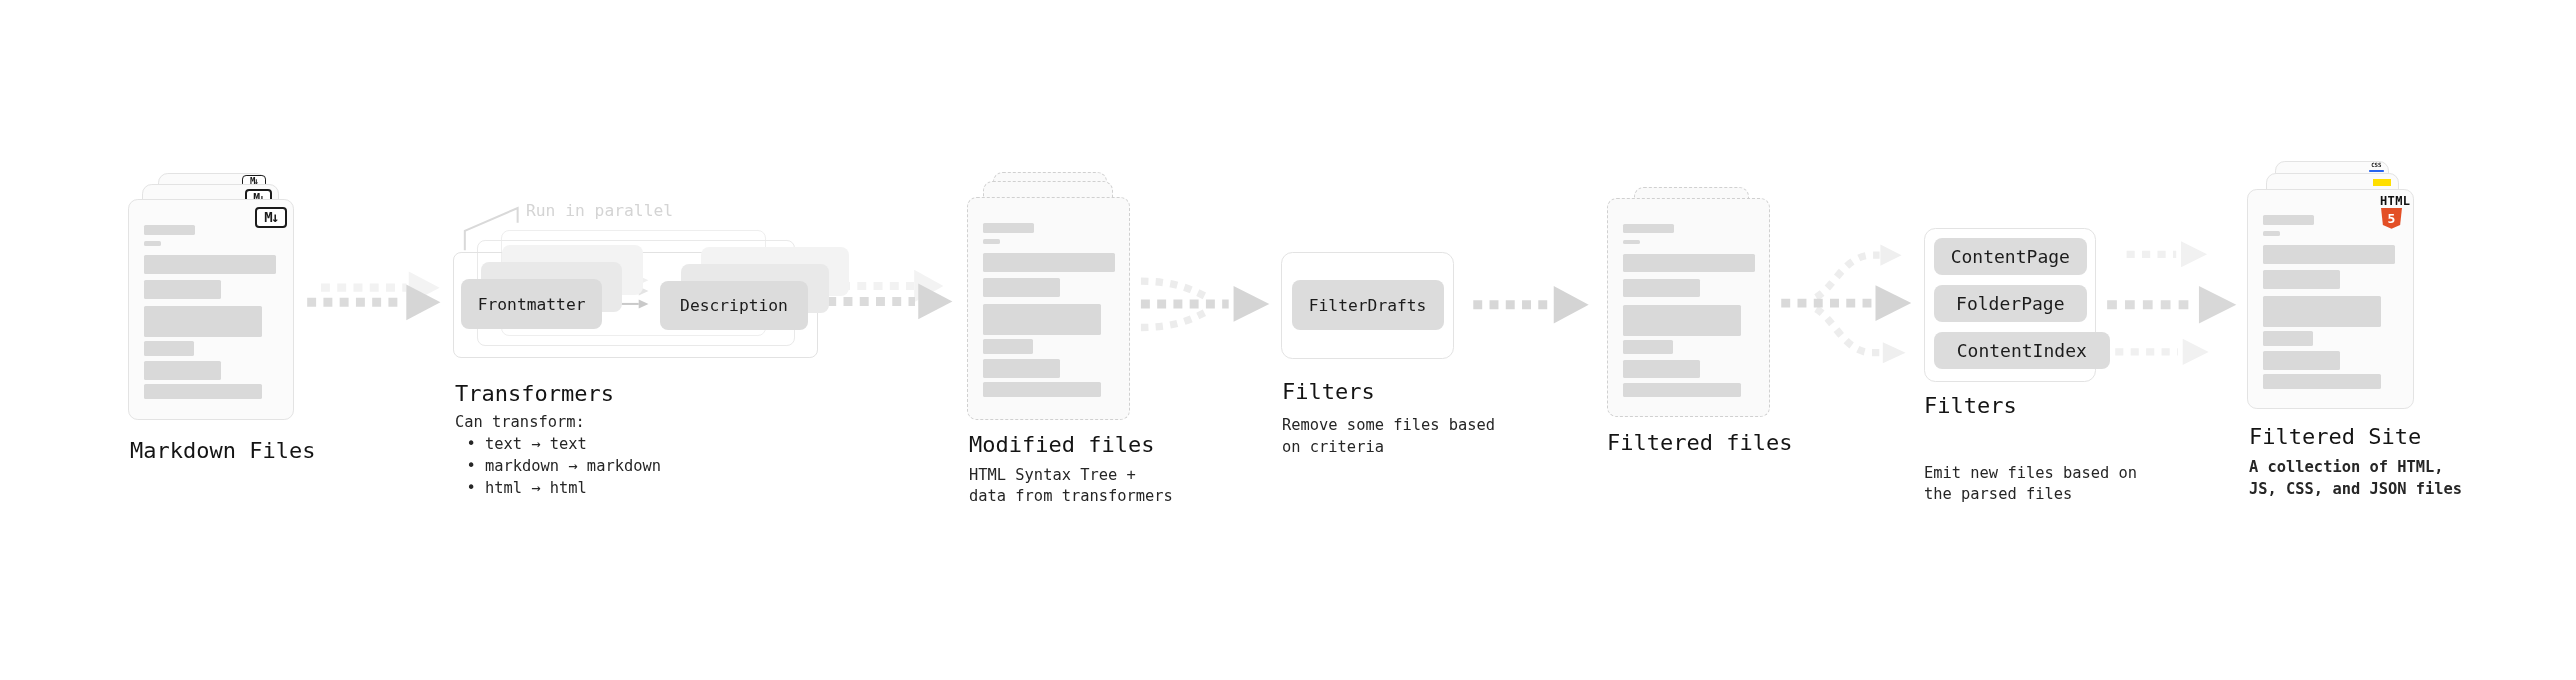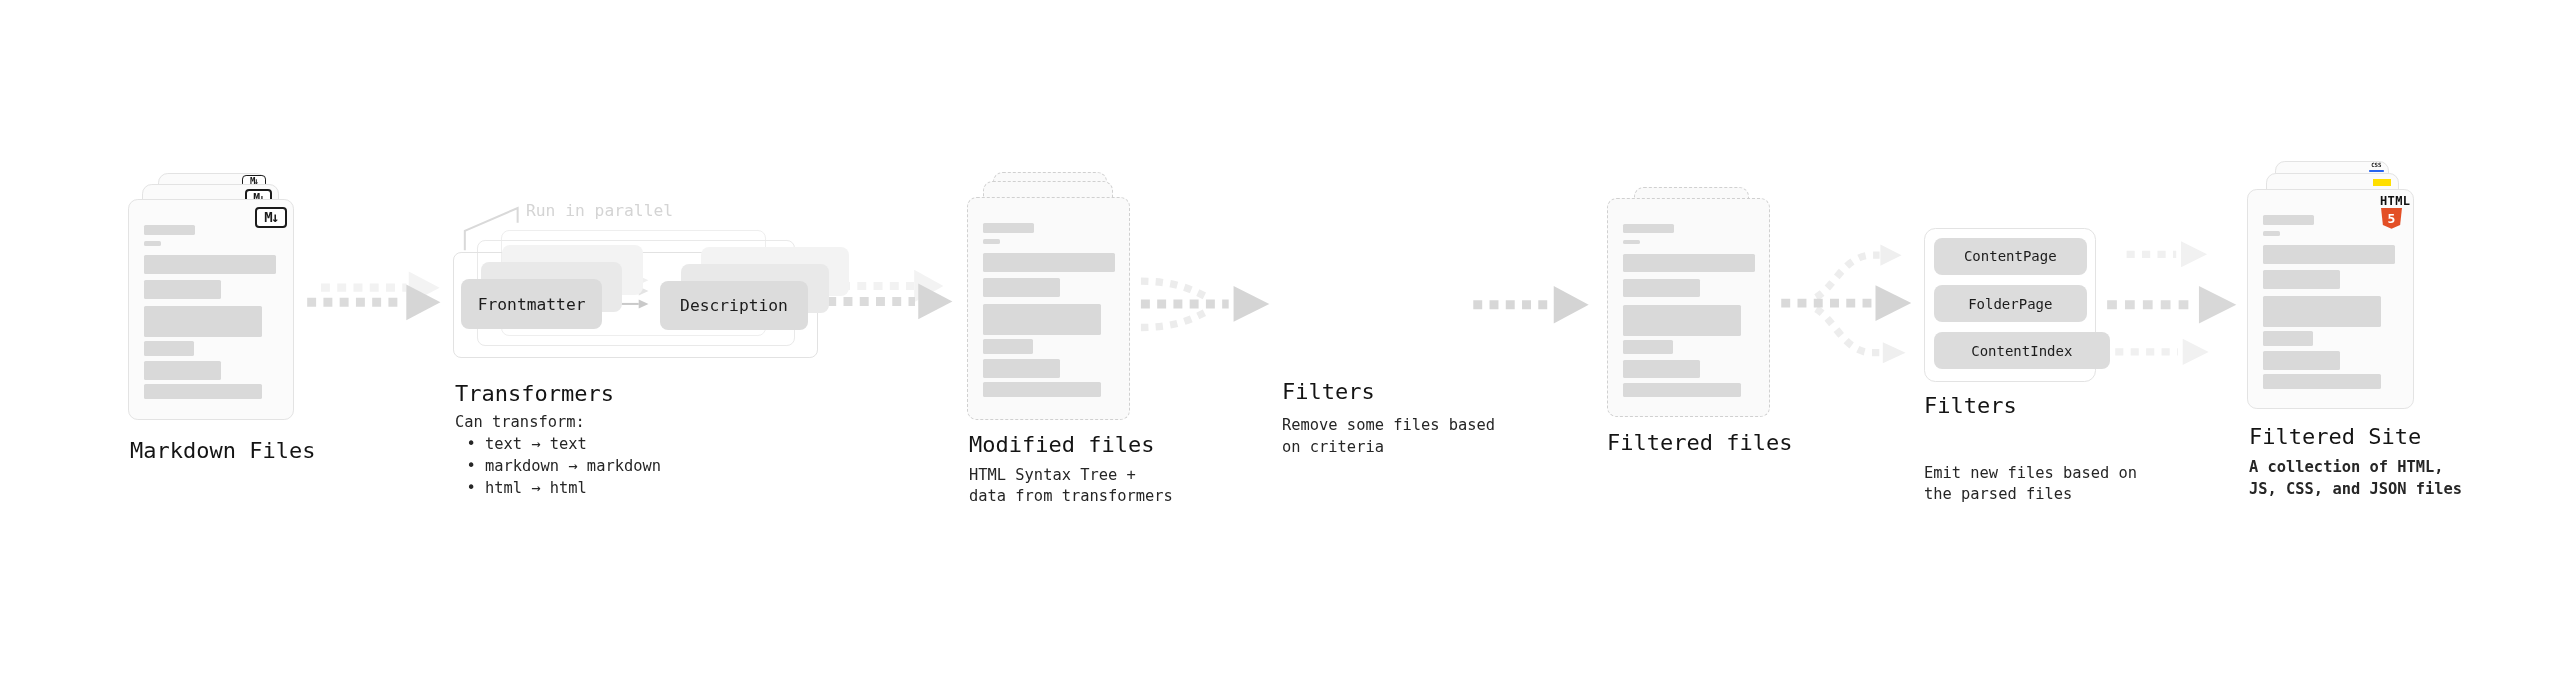--- a/index.html
+++ b/index.html
@@ -21,21 +21,21 @@
   .tbox.b3{border:1.6px solid #eeeeee;}
   .tbox.b2{border:1.6px solid #e9e9e9;}
   .tbox.b1{border:1.6px solid #e2e2e2;}
   .obox{position:absolute;box-sizing:border-box;border:1.6px solid #e3e3e3;border-radius:11.4px;background:#ffffff;}
   .pill{
     position:absolute;background:#dcdcdc;border-radius:8.1px;display:flex;align-items:center;justify-content:center;
     font-size:16.3px;color:#1c1c1c;white-space:nowrap;
   }
   .pill.echo1{background:#e9e9e9;}
   .pill.echo2{background:#f3f3f3;}
-  .pill.small{font-size:14px;}
+  .pill.small{font-size:18px;}
   .node-label{position:absolute;z-index:3;font-size:22px;line-height:1.2;color:#141414;white-space:nowrap;}
   .node-desc{position:absolute;z-index:3;font-size:15.4px;line-height:22px;color:#262626;white-space:nowrap;}
   .node-desc ul{list-style:none;margin:0;padding:0 0 0 11.4px;}
   .node-desc li::before{content:"• ";}
   .annotation{position:absolute;z-index:3;font-size:16.3px;color:#d4d4d4;white-space:nowrap;}
   .badge-css{position:absolute;width:14.6px;text-align:center;line-height:1;}
   .badge-css .css-txt{display:block;font-size:5.7px;font-weight:bold;color:#111;letter-spacing:0;}
   .badge-css .css-bar{display:block;height:2.4px;margin-top:0.8px;background:#2864f0;border-radius:0.8px;}
   .badge-js{position:absolute;width:18px;height:7.3px;background:#ffdf00;}
   .html5{position:absolute;width:23px;text-align:center;}
@@ -163,20 +163,24 @@
         <div class="bar" style="width: 77px; height: 18.7px; top: 161px;"></div>
         <div class="bar" style="width: 118px; height: 14.6px; top: 184px;"></div>
       </div>
   </div>
   <div class="node-label" style="left:969px;top:432px;">Modified files</div>
   <div class="node-desc" style="left:969px;top:465px;line-height:21px;">
     <div>HTML Syntax Tree +</div>
     <div>data from transformers</div>
   </div>
 
+  <div class="node" style="left:1281px;top:252px;width:173px;height:107px;">
+    <div class="obox" style="left:0;top:0;width:173px;height:107px;"></div>
+    <div class="pill" style="left:10.6px;top:28px;width:152px;height:50px;">FilterDrafts</div>
+  </div>
   <div class="node-label" style="left:1282px;top:379px;">Filters</div>
   <div class="node-desc" style="left:1282px;top:414px;line-height:22px;">
     <div>Remove some files based</div>
     <div>on criteria</div>
   </div>
 
   <div class="node" style="left:1607px;top:187px;width:163px;height:230px;">
     <div class="file-card dashed" style="left:27px;top:0;width:115px;height:65px;"></div>
     <div class="file-card dashed front" style="left:0;top:10.6px;width:163px;height:219px;">
         <div class="bar" style="width: 51px; height: 9.8px; top: 25px;"></div>

